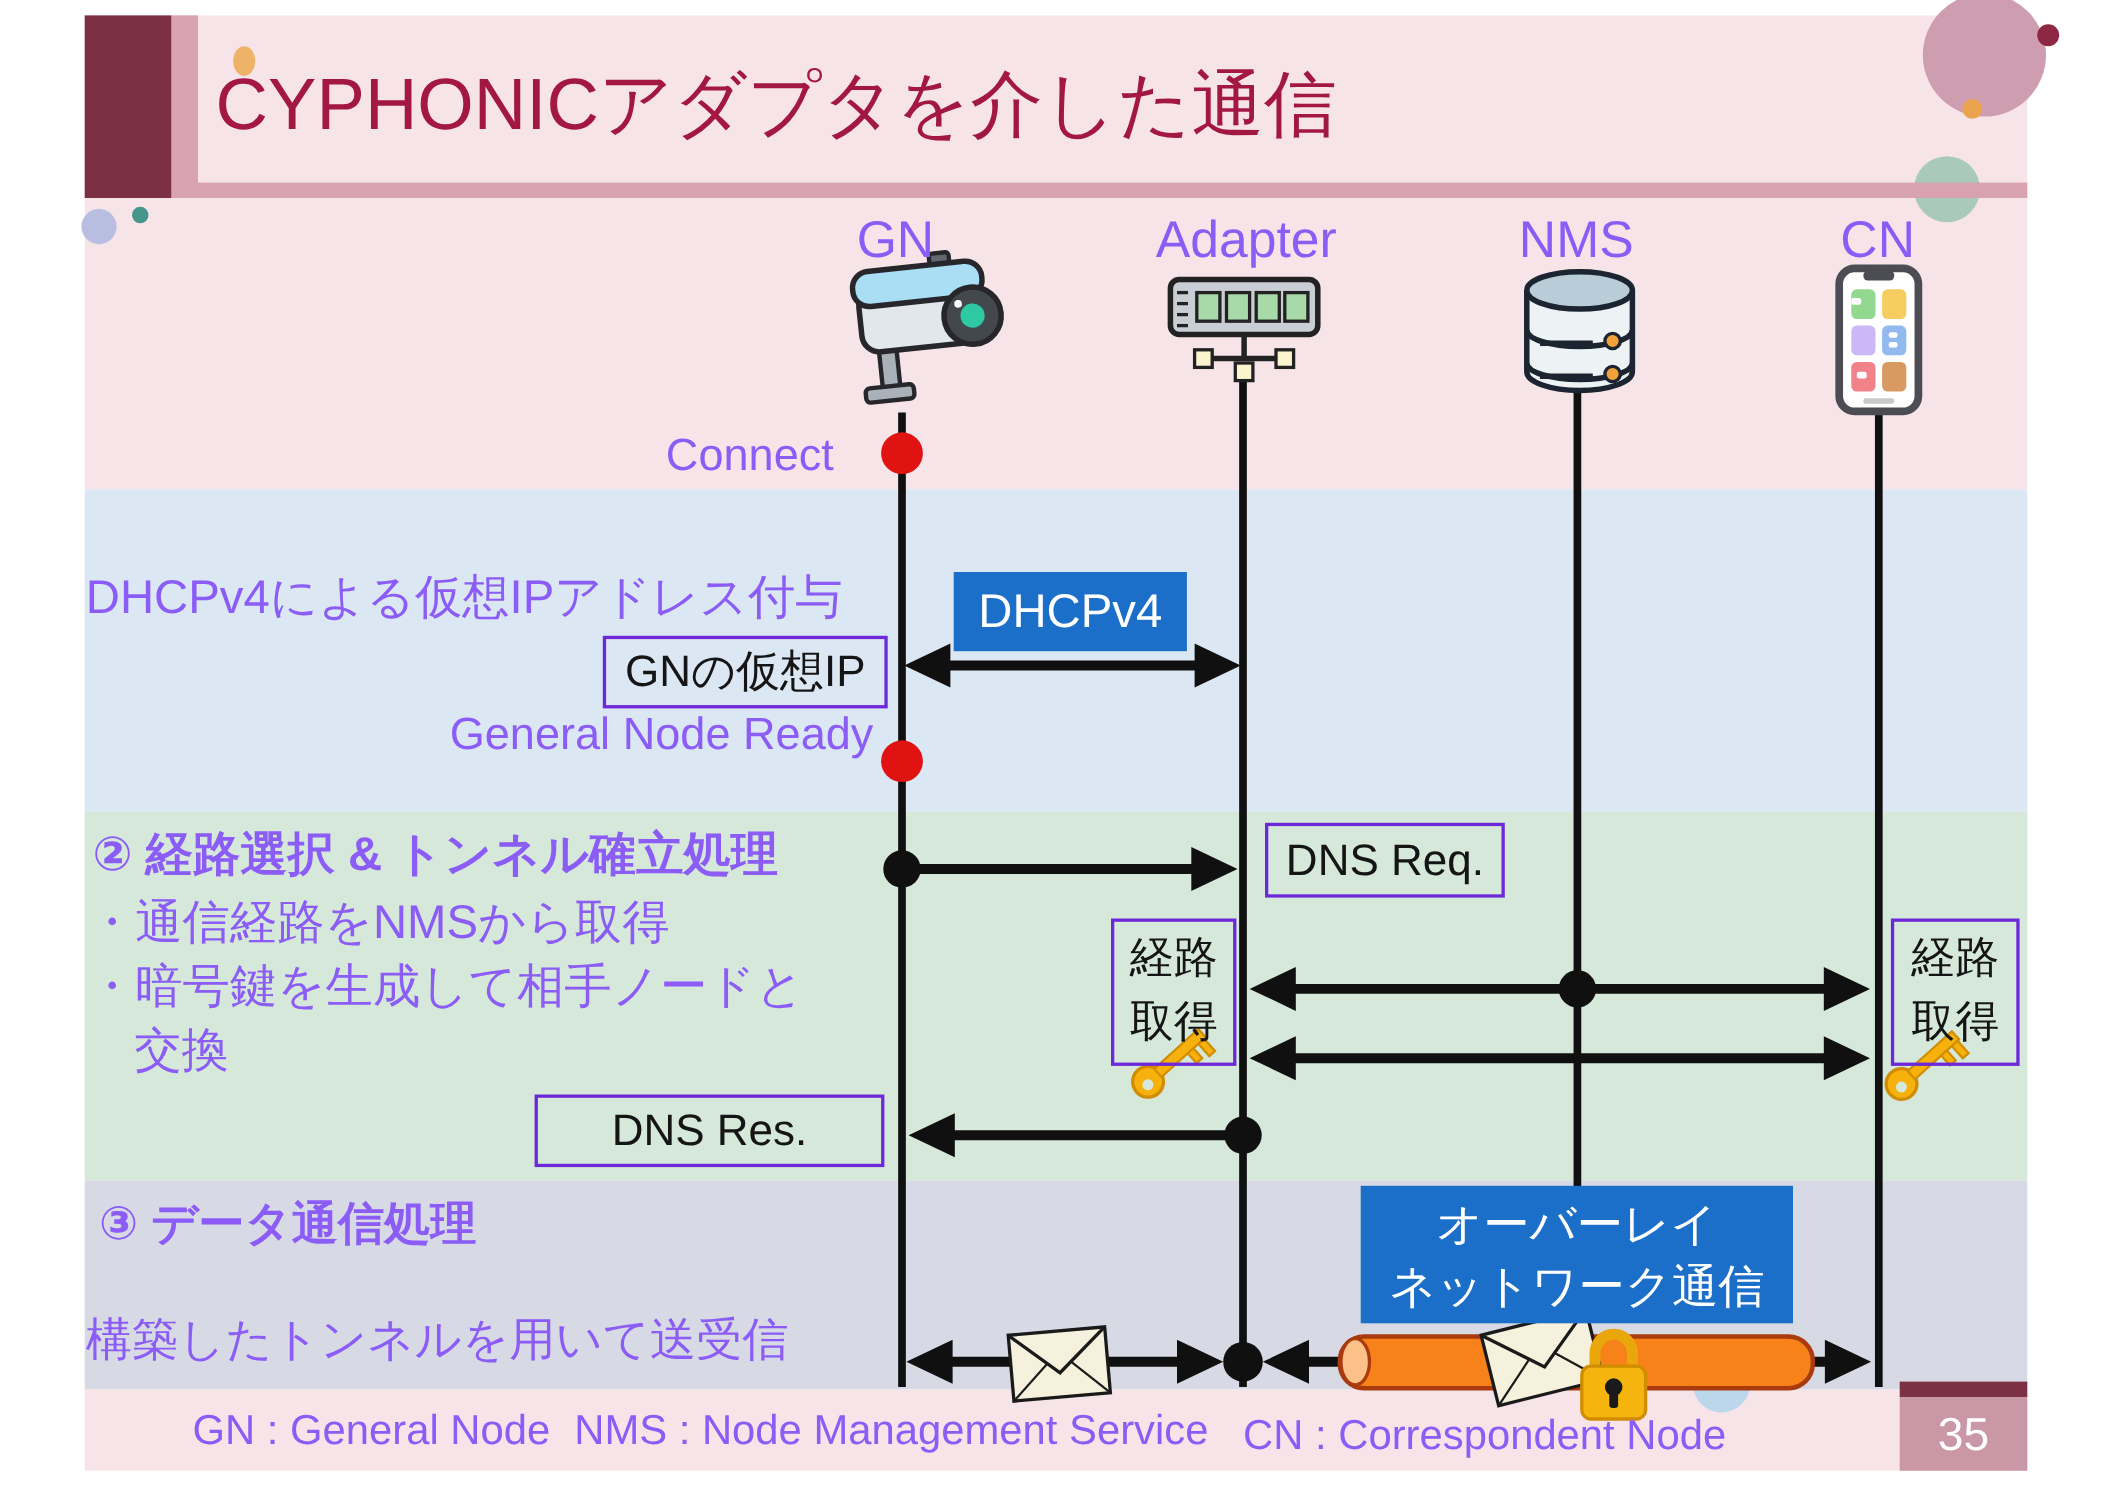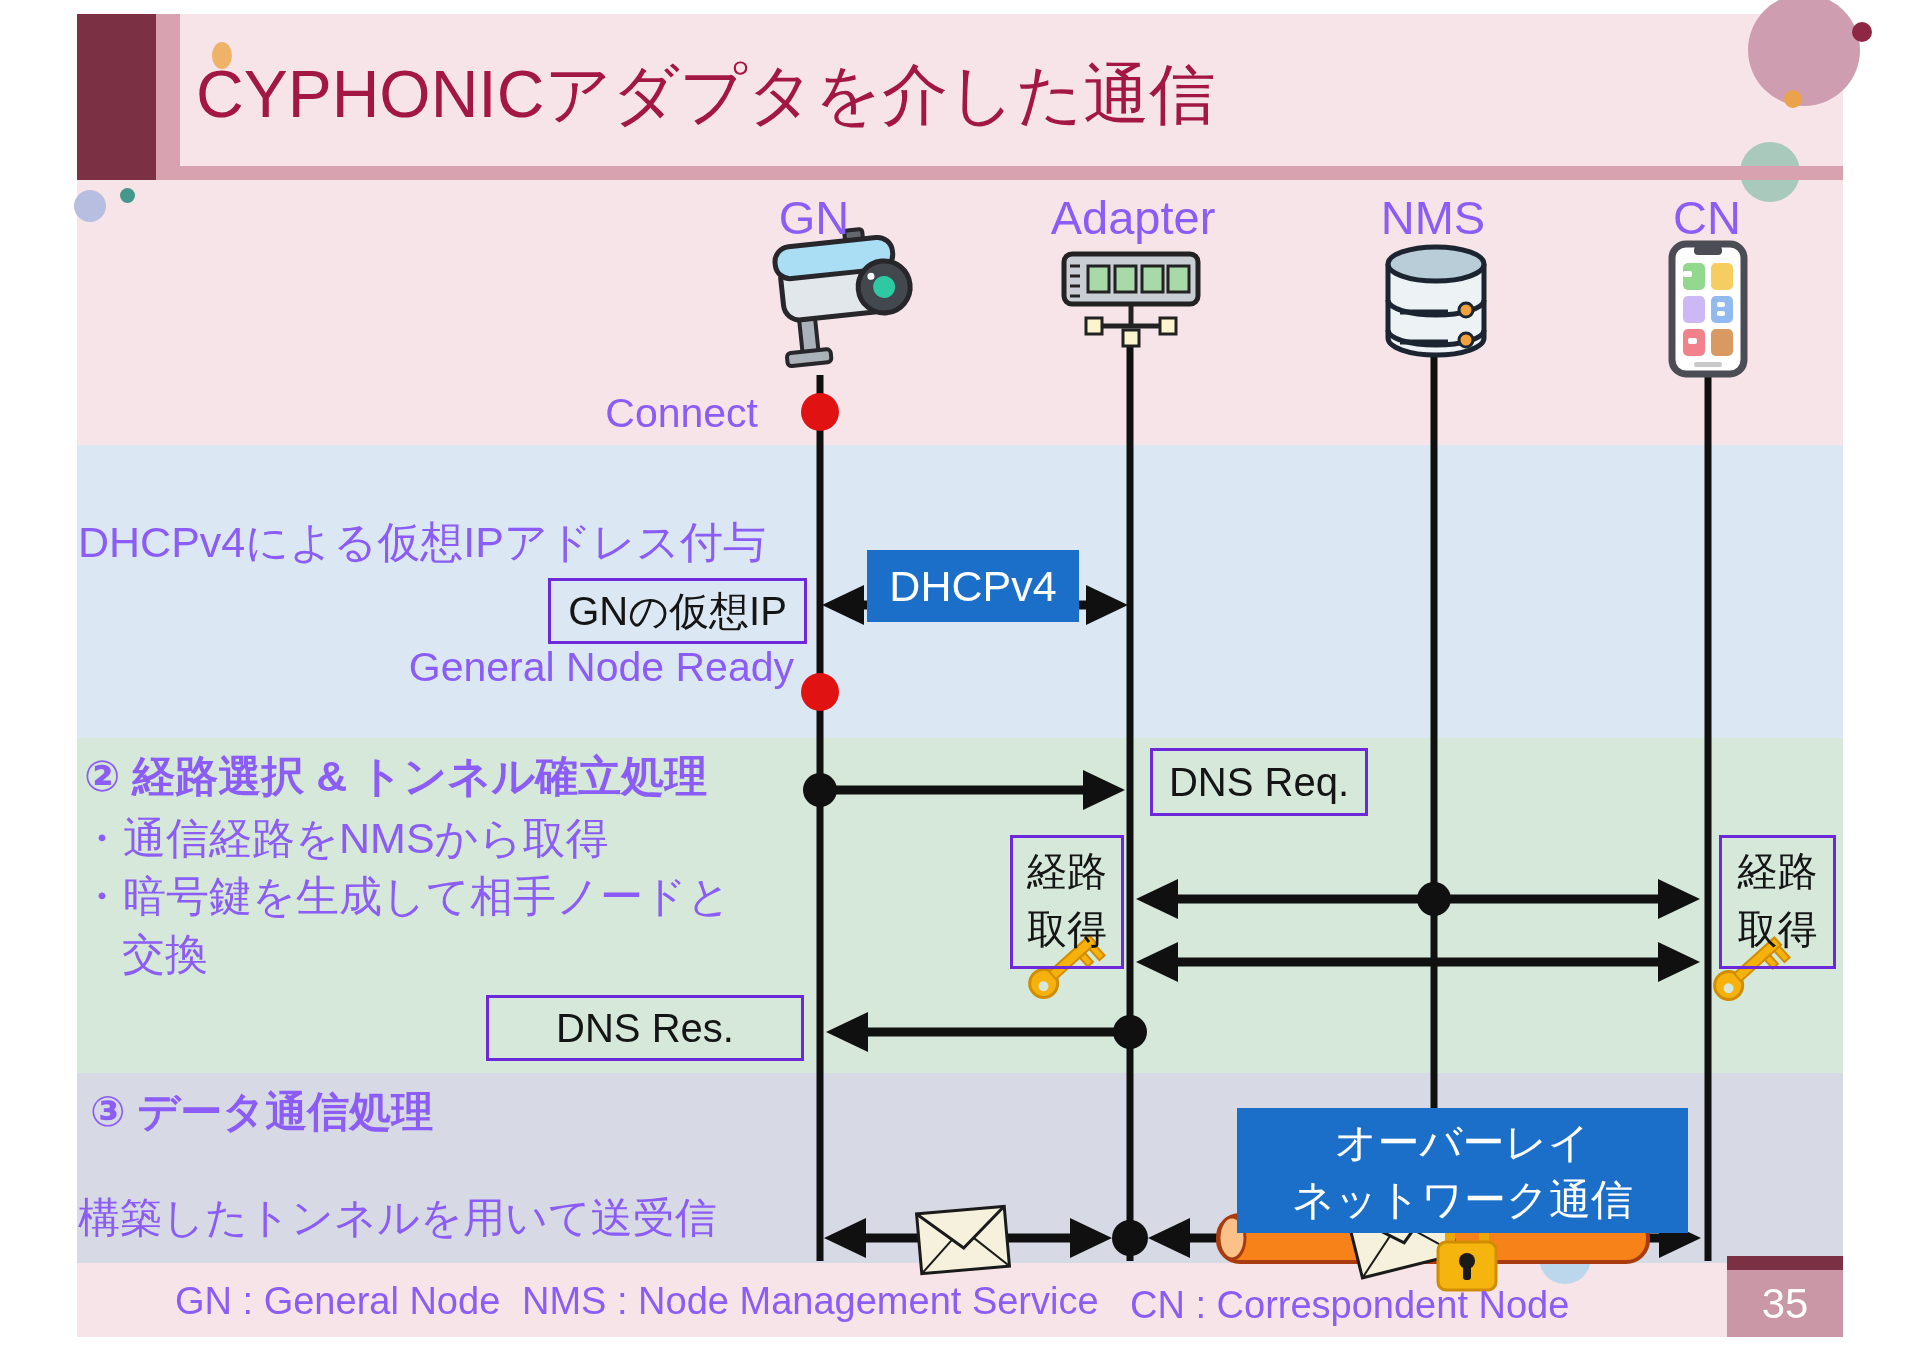--- a/index.html
+++ b/index.html
@@ -3,21 +3,21 @@
 <meta charset="utf-8">
 <style>
   html,body{margin:0;padding:0;background:#ffffff;}
   #canvas{position:relative;width:1920px;height:1358px;background:#ffffff;overflow:hidden;
           font-family:"Liberation Sans","DejaVu Sans",sans-serif;}
   .abs{position:absolute;}
   .band{position:absolute;left:77px;width:1766px;}
   .t{position:absolute;white-space:nowrap;color:#8b5cf6;}
   .cx{transform:translateX(-50%);}
   .bold{font-weight:bold;}
-  .bluebox{position:absolute;background:#1b6fc8;color:#ffffff;text-align:center;margin-top:30px;}
+  .bluebox{position:absolute;background:#1b6fc8;color:#ffffff;text-align:center;}
   .borderbox{position:absolute;border:3px solid #6d28d9;text-align:center;color:#151515;}
   svg{position:absolute;left:0;top:0;pointer-events:none;}
   .deco{position:absolute;border-radius:50%;}
 </style>
 </head>
 <body>
 
 <div id="canvas">
 
   <div class="band" style="top:14px;height:431px;background:#f7e4e9;"></div>
@@ -229,21 +229,21 @@
   <div class="borderbox" style="left:1719px;top:835px;width:111px;height:124px;font-size:40px;line-height:58px;padding-top:4px;">
     <div>経路</div>
     <div>取得</div>
   </div>
 
   <div class="borderbox" style="left:486px;top:995px;width:312px;height:60px;font-size:40px;line-height:60px;">
     <span>DNS Res.</span>
   </div>
 
 
-  <div class="bluebox" style="left:1237px;top:1078px;width:451px;height:125px;font-size:42px;line-height:57px;padding-top:6px;box-sizing:border-box;">
+  <div class="bluebox" style="left:1237px;top:1078px;width:393px;height:125px;font-size:42px;line-height:57px;padding-top:6px;box-sizing:border-box;">
     <div>オーバーレイ</div>
     <div>ネットワーク通信</div>
   </div>
 
   <div class="t" style="left:175px;top:1280px;font-size:38px;">GN : General Node</div>
   <div class="t" style="left:522px;top:1280px;font-size:38px;">NMS : Node Management Service</div>
   <div class="t" style="left:1130px;top:1284px;font-size:38px;">CN : Correspondent Node</div>
 
   <div class="abs" style="left:1727px;top:1256px;width:116px;height:14px;background:#7b3044;"></div>
   <div class="abs" style="left:1727px;top:1270px;width:116px;height:67px;background:#c997a5;color:#ffffff;

